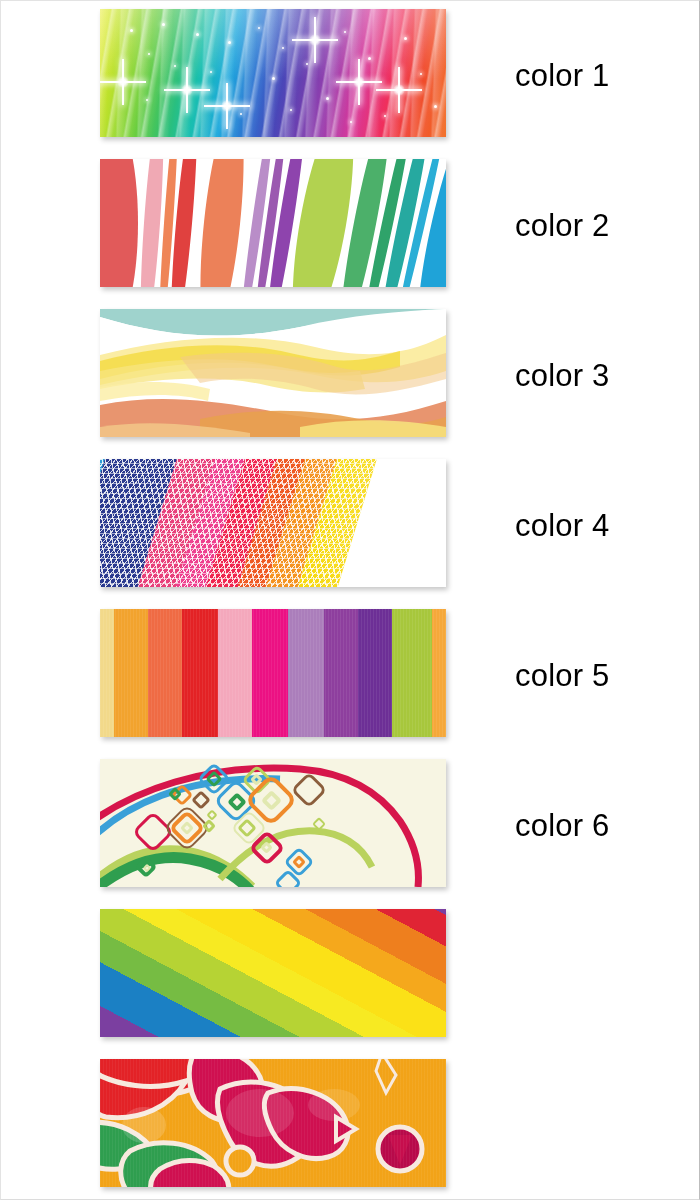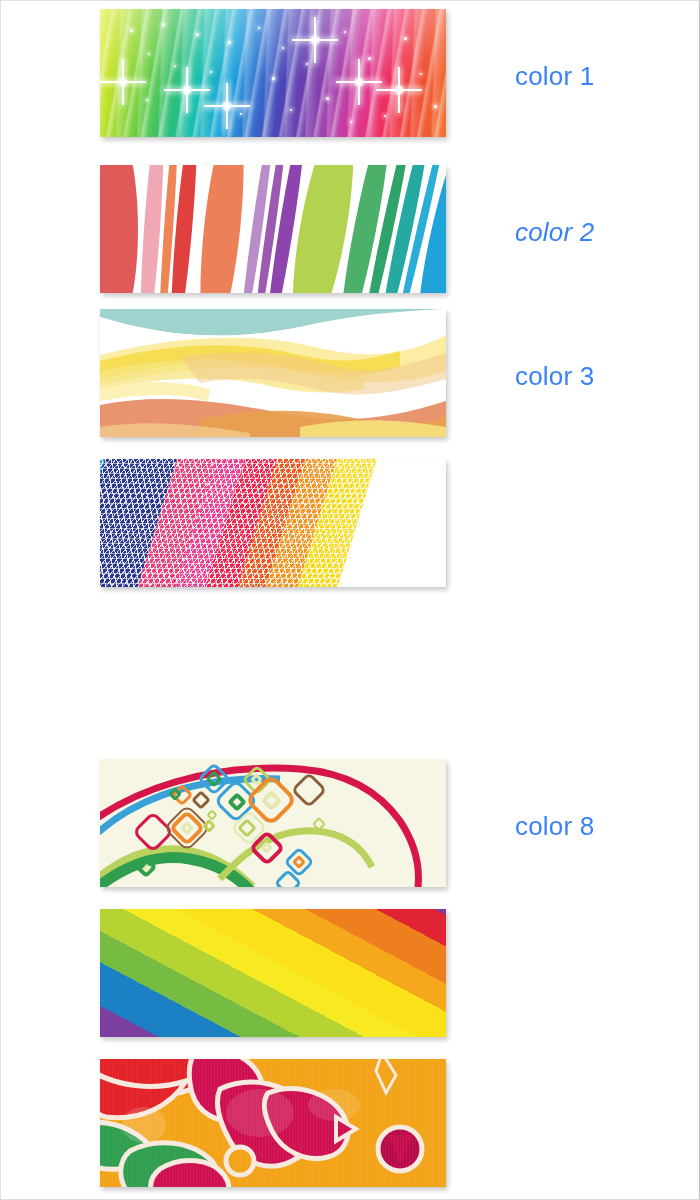--- a/index.html
+++ b/index.html
@@ -49,22 +49,22 @@
     inset: 0;
     overflow: hidden;
   }
 
   .label {
     position: absolute;
     left: 514px;
     top: 0;
     height: 150px;
     line-height: 150px;
-    font-size: 26px;
-    color: #3b82f6;
+    font-size: 31px;
+    color: #000000;
     letter-spacing: 0.2px;
     white-space: nowrap;
   }
 
   
   .b1 {
     background:
       linear-gradient(100deg,
         #e8ed2a 0%, #b8e02c 7%, #6fcf3c 15%, #2fbf6e 23%,
         #19bfae 30%, #1ba7dd 38%, #2f6fd0 46%, #4a46b8 53%,
@@ -245,21 +245,21 @@
         <div class="star" style="left:320px;top:64px;width:2px;height:2px;"></div>
         <div class="star" style="left:334px;top:96px;width:3px;height:3px;"></div>
         <div class="star" style="left:46px;top:90px;width:2px;height:2px;"></div>
         <div class="star" style="left:182px;top:38px;width:2px;height:2px;"></div>
         <div class="star" style="left:250px;top:112px;width:2px;height:2px;"></div>
       </div>
     </div>
     <div class="label">color 1</div>
   </div>
 
-  <div class="row" style="top:156px;font-style:italic;">
+  <div class="row" style="top:150px;">
     <div class="swatch-wrap">
       <div class="swatch b2">
         <div class="stripe" style="left:-14px;width:52px;background:#e15a5a;border-radius:0 60% 60% 0/0 50% 50% 0;"></div>
         <div class="stripe" style="left:44px;width:16px;background:#f0a9b4;border-radius:50%/50%;transform:rotate(4deg);"></div>
         <div class="stripe" style="left:64px;width:9px;background:#ef8557;border-radius:50%/50%;transform:rotate(4deg);"></div>
         <div class="stripe" style="left:76px;width:16px;background:#e0413f;border-radius:50%/50%;transform:rotate(5deg);"></div>
         <div class="stripe" style="left:104px;width:36px;background:#ec8159;border-radius:50%/50%;transform:rotate(6deg);"></div>
         <div class="stripe" style="left:152px;width:10px;background:#b98dc8;border-radius:50%/50%;transform:rotate(8deg);"></div>
         <div class="stripe" style="left:166px;width:9px;background:#9b59b0;border-radius:50%/50%;transform:rotate(8deg);"></div>
         <div class="stripe" style="left:179px;width:14px;background:#8e44ad;border-radius:50%/50%;transform:rotate(9deg);"></div>
@@ -318,22 +318,42 @@
           </div>
         <div class="band" style="left:214px;width:34px;background:#f59320;">
             <div class="mesh"></div>
           </div>
         <div class="band" style="left:246px;width:40px;background:#f7d90e;">
             <div class="mesh"></div>
           </div>
         <div style="position:absolute;left:0;top:0;width:346px;height:128px;background:linear-gradient(to right,rgba(255,255,255,0) 60%,rgba(255,255,255,0.15) 80%,rgba(255,255,255,0.45) 100%);"></div>
       </div>
     </div>
-  </div>
-
+    <div class="label">color 4</div>
+  </div>
+
+  <div class="row" style="top:600px;">
+    <div class="swatch-wrap">
+      <div class="swatch b5">
+        <div class="blk" style="width:14px;background:#f2d98a;"></div>
+        <div class="blk" style="width:34px;background:#f2a32e;"></div>
+        <div class="blk" style="width:34px;background:#ef6b44;"></div>
+        <div class="blk" style="width:36px;background:#e32225;"></div>
+        <div class="blk" style="width:34px;background:#f4a8bc;"></div>
+        <div class="blk" style="width:36px;background:#ec1183;"></div>
+        <div class="blk" style="width:36px;background:#ab7ebb;"></div>
+        <div class="blk" style="width:34px;background:#8e3f9e;"></div>
+        <div class="blk" style="width:34px;background:#6d2f96;"></div>
+        <div class="blk" style="width:40px;background:#a7c73c;"></div>
+        <div class="blk" style="width:14px;background:#f5a83a;"></div>
+        <div style="position:absolute;inset:0;background:repeating-linear-gradient(90deg,rgba(255,255,255,0.07) 0 1px,rgba(255,255,255,0) 1px 3px);"></div>
+      </div>
+    </div>
+    <div class="label">color 5</div>
+  </div>
 
   <div class="row" style="top:750px;">
     <div class="swatch-wrap">
       <div class="swatch b6">
         <svg width="346" height="128" viewBox="0 0 346 128" preserveAspectRatio="none">
           <path d="M-20,72 C30,30 110,4 200,10 C250,14 280,34 300,62 C316,86 320,108 318,128" fill="none" stroke="#d6164b" stroke-width="7"></path>
           <path d="M-20,92 C20,44 90,16 180,20" fill="none" stroke="#3aa0d8" stroke-width="7"></path>
           <path d="M-10,126 C20,100 50,86 86,92 C120,98 140,116 152,128" fill="none" stroke="#b9d25e" stroke-width="9"></path>
           <path d="M-10,134 C24,106 56,94 90,100 C124,106 142,122 154,136" fill="none" stroke="#2f9e4f" stroke-width="11"></path>
           <path d="M120,120 C150,86 180,70 215,72 C245,74 262,88 272,108" fill="none" stroke="#b9d25e" stroke-width="7"></path>
@@ -361,21 +381,21 @@
         <div class="sq" style="left:162px;top:84px;width:9px;height:9px;border-width:3px;border-color:#e1e8b0;"></div>
         <div class="sq" style="left:188px;top:92px;width:22px;height:22px;border-width:3px;border-color:#3aa0d8;"></div>
         <div class="sq" style="left:194px;top:98px;width:10px;height:10px;border-width:3px;border-color:#ef8a2b;"></div>
         <div class="sq" style="left:38px;top:100px;width:16px;height:16px;border-width:4px;border-color:#2f9e4f;"></div>
         <div class="sq" style="left:44px;top:106px;width:6px;height:6px;border-width:2px;border-color:#e1e8b0;"></div>
         <div class="sq" style="left:178px;top:114px;width:20px;height:20px;border-width:3px;border-color:#3aa0d8;"></div>
         <div class="sq" style="left:108px;top:52px;width:8px;height:8px;border-width:2px;border-color:#b9d25e;"></div>
         <div class="sq" style="left:214px;top:60px;width:10px;height:10px;border-width:2px;border-color:#b9d25e;"></div>
       </div>
     </div>
-    <div class="label">color 8</div>
+    <div class="label">color 6</div>
   </div>
 
   <div class="row" style="top:900px;">
     <div class="swatch-wrap">
       <div class="swatch b7"></div>
     </div>
   </div>
 
   <div class="row" style="top:1050px;">
     <div class="swatch-wrap">

